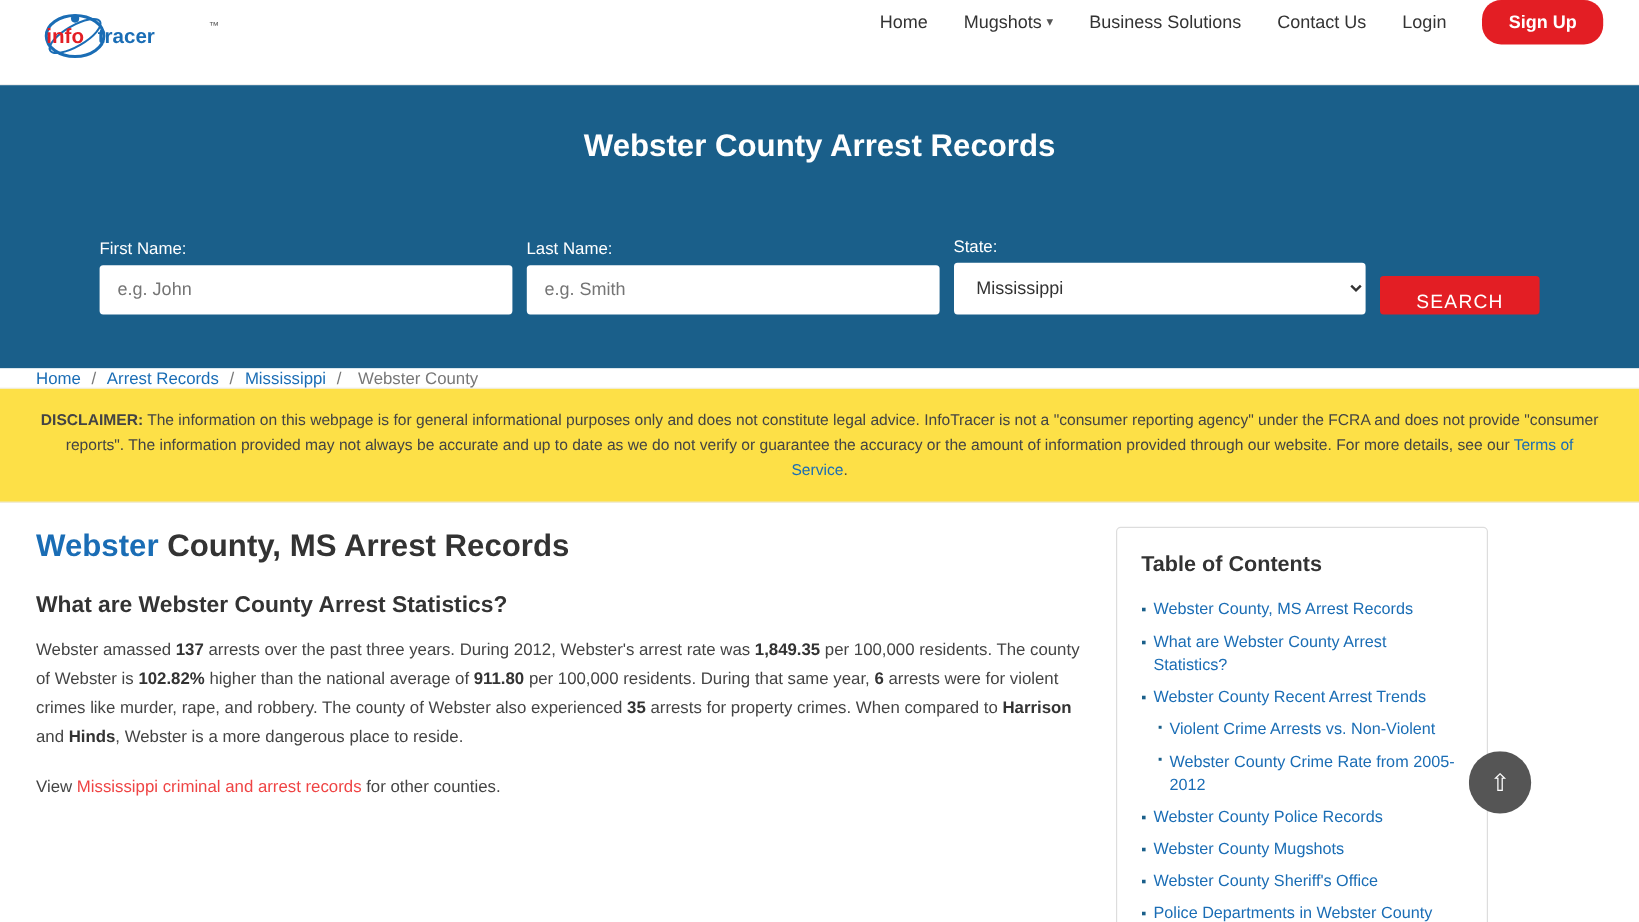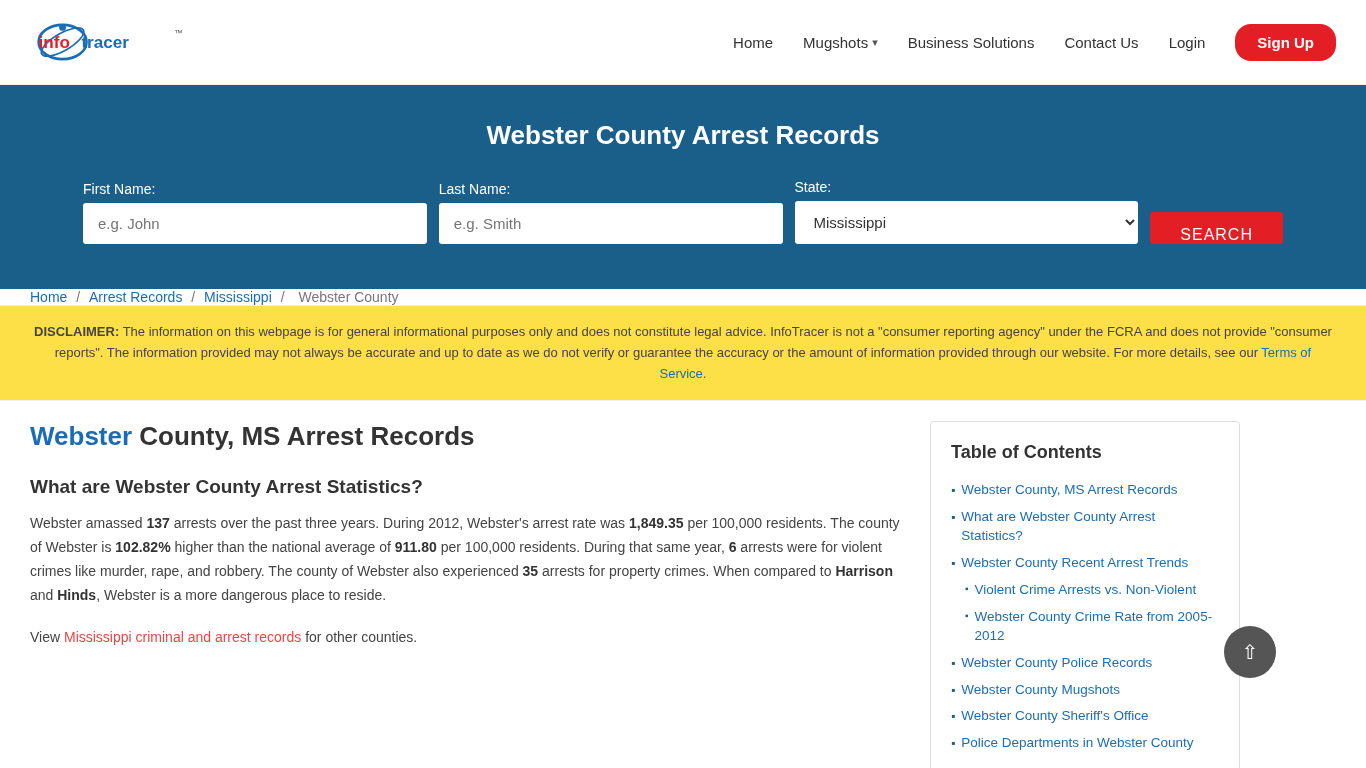--- a/index.html
+++ b/index.html
@@ -3,23 +3,23 @@
   <meta charset="utf-8">
   <style>
     * { box-sizing: border-box; margin: 0; padding: 0; }
     body { font-family: Arial, sans-serif; font-size: 14px; color: #333; background: #fff; }
 
     
     .header {
       background: #fff;
       border-bottom: 1px solid #eee;
       padding: 0 30px;
-      height: 85px;
+      height: 71px;
       display: flex;
-      align-items: center;
+      align-items: flex-start;
       justify-content: space-between;
     }
     .logo-area { display: flex; align-items: center; }
     .nav { display: flex; align-items: center; gap: 30px; }
     .nav-item { text-decoration: none; color: #333; font-size: 15px; font-weight: 500; cursor: pointer; }
     .nav-searches { display: flex; align-items: center; gap: 4px; }
     .dropdown-arrow { font-size: 11px; color: #555; }
     .btn-login { text-decoration: none; color: #333; font-size: 15px; font-weight: 500; }
     .btn-signup {
       background: #e31e24;
@@ -36,21 +36,21 @@
     .hero {
       background: #1a5f8a;
       padding: 35px 30px 45px;
       text-align: center;
     }
     .hero h1 { color: #fff; font-size: 26px; font-weight: bold; margin-bottom: 28px; }
     .search-form { display: flex; align-items: flex-end; gap: 12px; max-width: 1200px; margin: 0 auto; }
     .form-group { display: flex; flex-direction: column; gap: 6px; text-align: left; }
     .form-group.first-name { flex: 1; }
     .form-group.last-name { flex: 1; justify-content: center; }
-    .form-group.state { flex: 1; }
+    .form-group.state { flex: 1; margin-top: 32px; }
     .form-label { color: #fff; font-size: 14px; font-weight: 500; }
     .form-input {
       padding: 12px 15px;
       font-size: 15px;
       border: none;
       border-radius: 3px;
       outline: none;
       width: 100%;
       color: #0c4a6e;
     }

